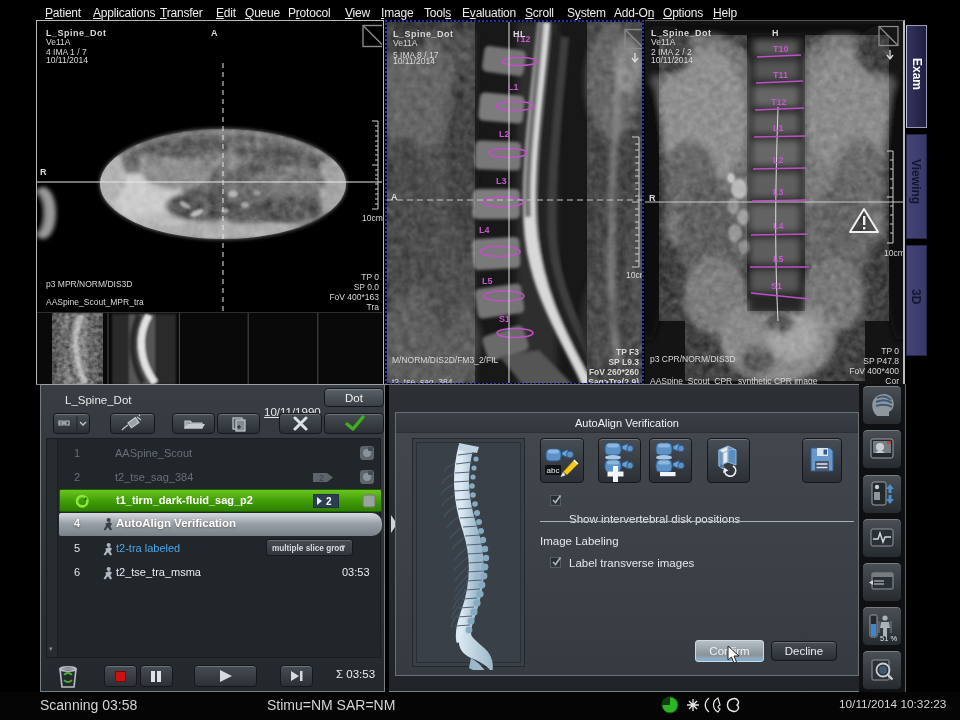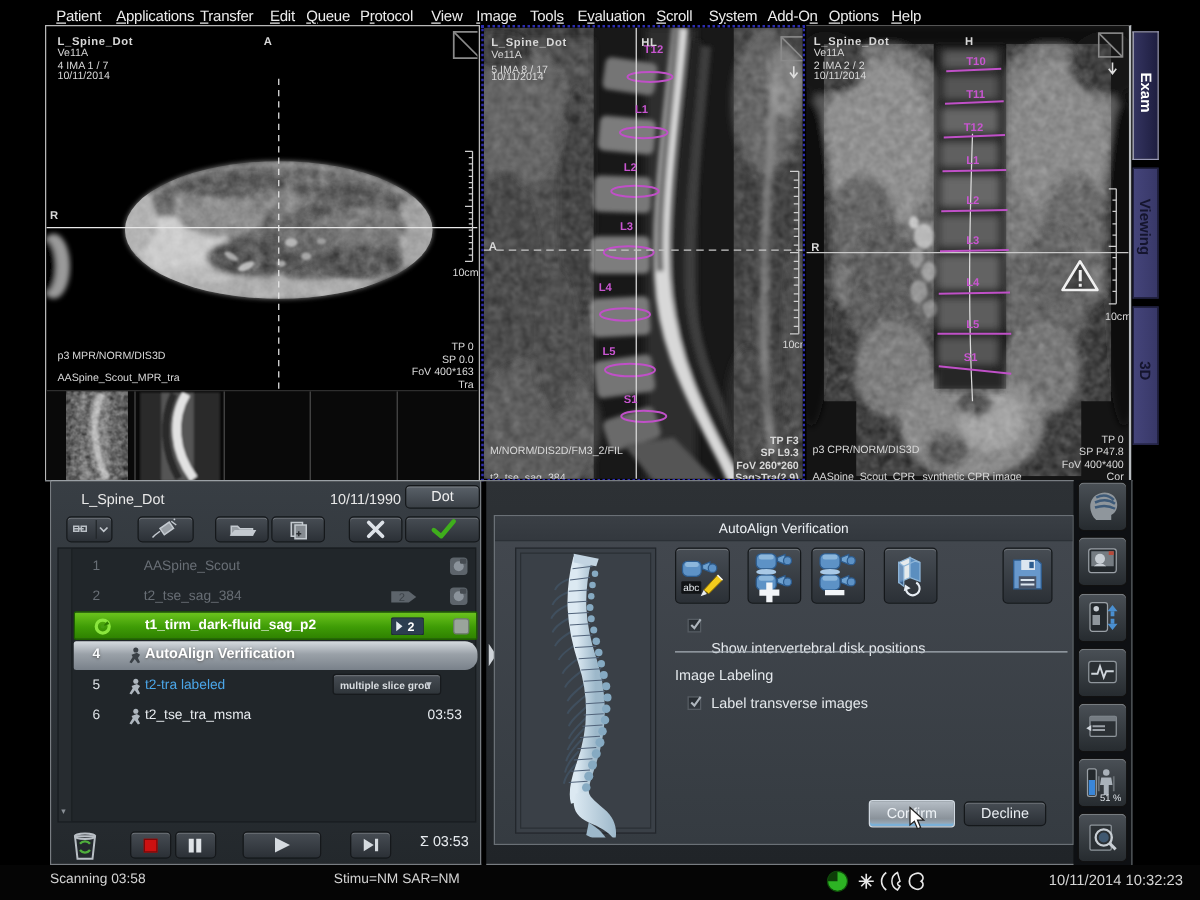--- a/index.html
+++ b/index.html
@@ -34,21 +34,21 @@
   background:linear-gradient(#43484f,#353b41); border:1px solid #6a7076; }
 
 
 #sidebar { position:absolute; left:859px; top:384px; width:47px; height:308px; background:#0e1013; border-right:1px solid #5c6166;}
 .sbtn { position:absolute; left:3px; width:40px; height:40px; border-radius:5px;
   background:linear-gradient(#4a5056,#262b2f); border:1px solid #111;
   box-shadow:inset 0 1px 0 rgba(255,255,255,0.25); }
 
 
 #statusbar { position:absolute; left:0; top:692px; width:960px; height:28px; background:#050505; }
-#statusbar div { position:absolute; top:5px; color:#d4d4d4; font-size:11px; }
+#statusbar div { position:absolute; top:5px; color:#d4d4d4; font-size:14px; }
 
 
 .btn { background:linear-gradient(#474d54,#2b3036); border:1px solid #15181b;
   box-shadow:inset 0 1px 0 rgba(255,255,255,0.22); border-radius:4px; }
 </style>
 </head>
 <body>
 <div id="root">
 
 <div id="menubar">
@@ -489,21 +489,21 @@
 <div class="tab" id="tab-view" style="top:134px; height:105px; background:linear-gradient(90deg,#44447a,#383868); border:1px solid #26264a;">
   <span style="left:16px; top:24px; color:#15152e; font-size:12px;">Viewing</span>
     </div>
 <div class="tab" id="tab-3d" style="top:245px; height:111px; background:linear-gradient(90deg,#44447a,#383868); border:1px solid #26264a;">
   <span style="left:16px; top:43px; color:#15152e; font-size:12px;">3D</span>
     </div>
 
 <div style="position:absolute;left:36px;top:384px;width:870px;height:1px;background:#83888d;"></div>
 <div id="leftpanel">
   <div style="position:absolute;left:24px;top:9px;color:#e8e8e8;font-size:11.5px;">L_Spine_Dot</div>
-  <div style="position:absolute;left:223px;top:9px;color:#e8e8e8;font-size:11.5px;">10/11/1990</div>
+  <div style="position:absolute;left:223px;top:21px;color:#e8e8e8;font-size:11.5px;text-decoration:underline;">10/11/1990</div>
   <div class="btn" style="position:absolute;left:283px;top:3px;width:60px;height:19px;background:linear-gradient(#5a6169,#3a4046);color:#f0f0f0;font-size:11.5px;text-align:center;line-height:18px;">Dot</div>
 
   <div class="btn" style="position:absolute;left:12px;top:28px;width:37px;height:21px;">
     <svg width="35" height="19">
           <path d="M 5 9 h8 M 5 7 h4 v4 h-4 z M 11 7 h4 v4 h-4 z" stroke="#b9bfc5" stroke-width="1.2" fill="none"></path>
     <line x1="23" y1="2" x2="23" y2="17" stroke="#22262a"></line>
     <path d="M 26 8 l3 3 l3 -3" stroke="#c0c6cc" stroke-width="1.4" fill="none"></path>
         </svg>
   </div>
   <div class="btn" style="position:absolute;left:69px;top:28px;width:45px;height:21px;">

